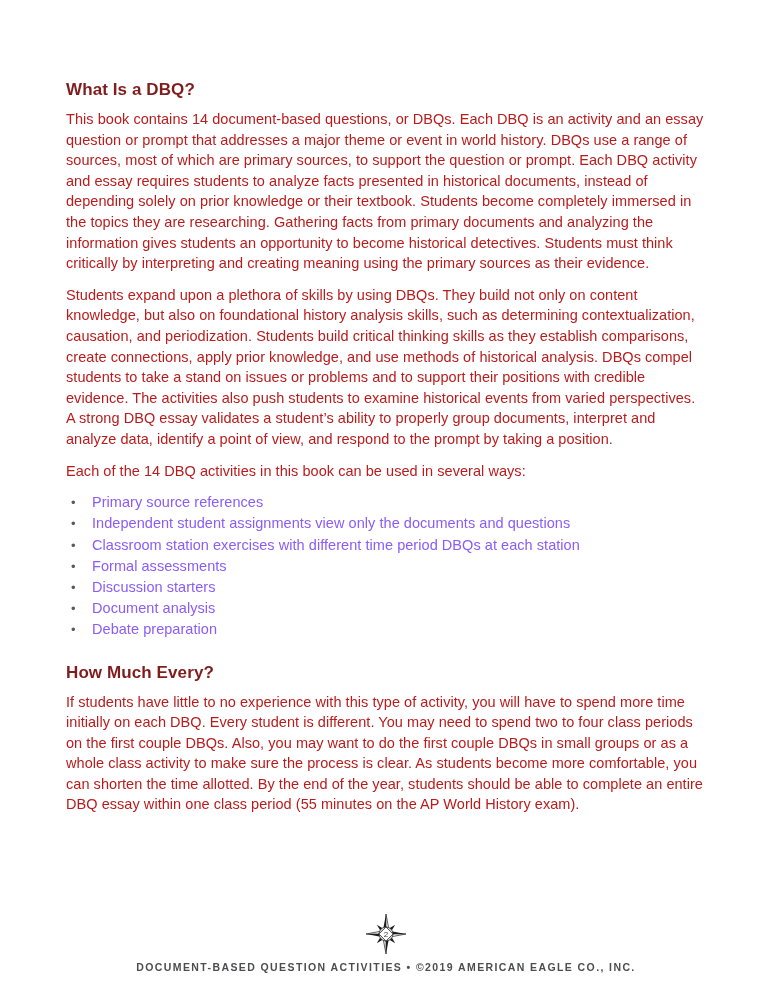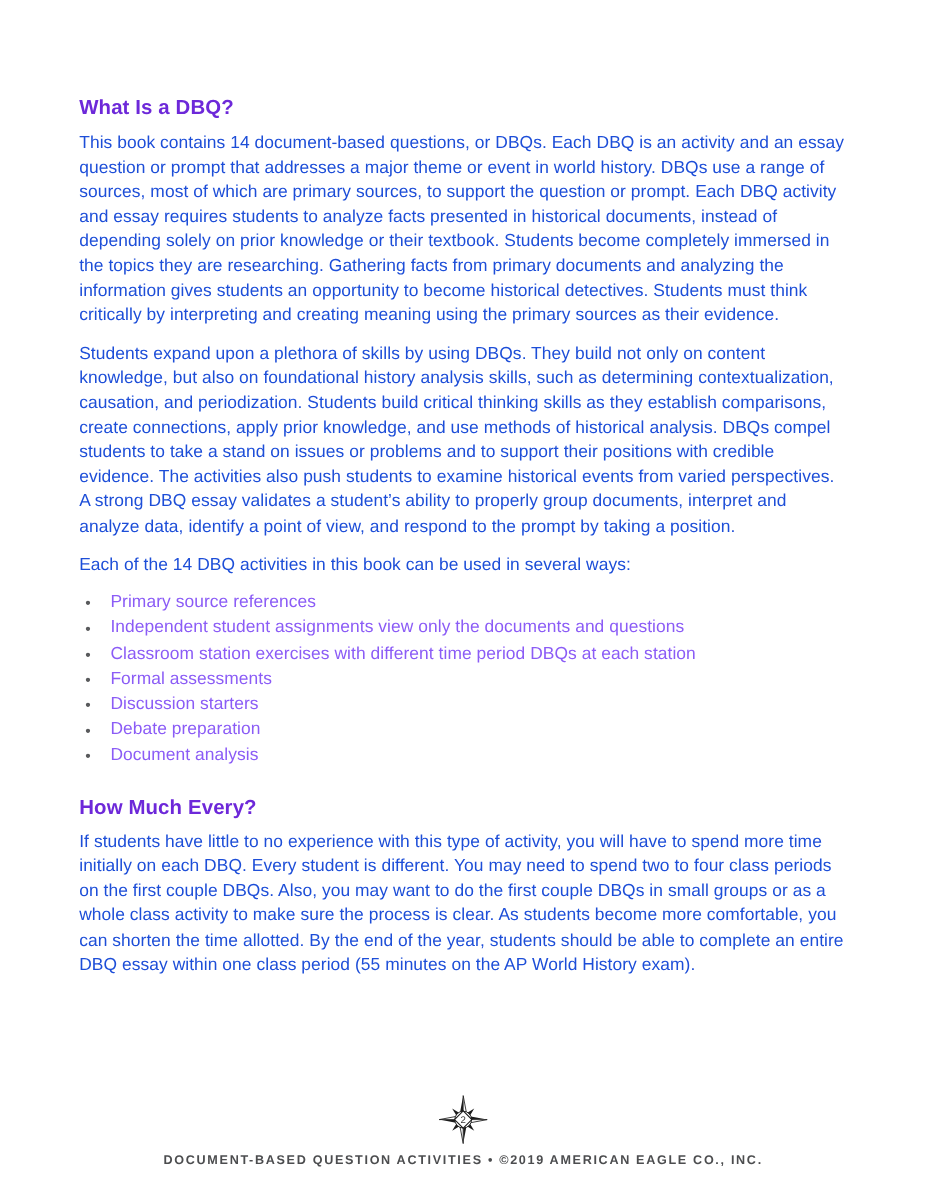--- a/index.html
+++ b/index.html
@@ -14,29 +14,29 @@
   .page {
     width: 772px;
     height: 1000px;
     position: relative;
     padding: 80px 66px 0 66px;
   }
   .section-heading {
     font-size: 17px;
     line-height: 20px;
     font-weight: 700;
-    color: #6d28d9;
+    color: #7f1d1d;
     margin: 22px 0 9px 0;
     letter-spacing: 0.1px;
   }
   .section:first-of-type .section-heading { margin-top: 0; }
   .body-text {
     font-size: 14.5px;
     line-height: 20.6px;
-    color: #1d4ed8;
+    color: #b91c1c;
     margin: 0 0 11px 0;
     letter-spacing: 0.05px;
   }
   .bullet-list {
     list-style: none;
     margin: 6px 0 4px 0;
     padding: 0;
   }
   .bullet-list li {
     position: relative;
@@ -86,22 +86,22 @@
   </div>
 
   <div class="section">
     <p class="body-text">Each of the 14 DBQ activities in this book can be used in several ways:</p>
     <ul class="bullet-list">
       <li>Primary source references</li>
       <li>Independent student assignments view only the documents and questions</li>
       <li>Classroom station exercises with different time period DBQs at each station</li>
       <li>Formal assessments</li>
       <li>Discussion starters</li>
+      <li>Document analysis</li>
       <li>Debate preparation</li>
-      <li>Document analysis</li>
     </ul>
   </div>
 
   <div class="section">
     <h2 class="section-heading">How Much Every?</h2>
     <p class="body-text">If students have little to no experience with this type of activity, you will have to spend more time initially on each DBQ. Every student is different. You may need to spend two to four class periods on the first couple DBQs. Also, you may want to do the first couple DBQs in small groups or as a whole class activity to make sure the process is clear. As students become more comfortable, you can shorten the time allotted. By the end of the year, students should be able to complete an entire DBQ essay within one class period (55 minutes on the AP World History exam).</p>
   </div>
 
   <div class="page-footer">
     <span class="compass-wrap">

